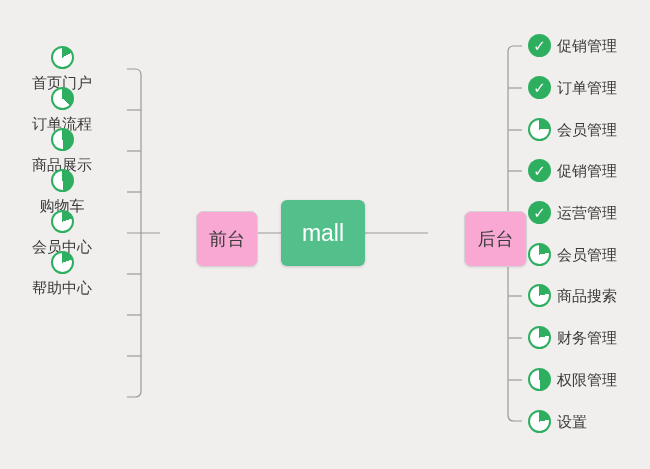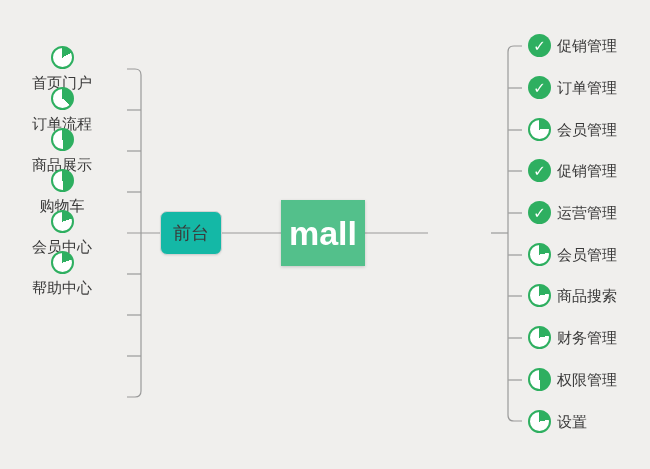--- a/index.html
+++ b/index.html
@@ -42,30 +42,30 @@
     line-height:1;
   }
 
   
   .node{
     position:absolute;display:flex;align-items:center;justify-content:center;
     box-sizing:border-box;
   }
   .node-root{
     left:281px;top:200px;width:84px;height:66px;
-    background:var(--green-node);border-radius:0;
-    color:#fff;font-size:34px;
+    background:var(--green-node);border-radius:6px;
+    color:#fff;font-size:23px;
     box-shadow:0 1px 3px rgba(0,0,0,0.18);
-    font-weight:bold;
   }
   .node-branch{
-    width:62px;height:44px;top:211px;
-    background:#14b8a6;border:1px solid var(--box-border);border-radius:7px;
+    width:62px;height:56px;top:211px;
+    background:#f9a8d4;border:1px solid var(--box-border);border-radius:7px;
     color:var(--text);font-size:18px;
     box-shadow:0 1px 2px rgba(0,0,0,0.07);
+    margin-left:36px;
   }
   .node-front{left:160px;}
   .node-back{left:428px;width:63px;}
 </style>
 </head>
 <body>
 
 <div class="canvas">
 
   <svg class="connectors" width="650" height="469" viewBox="0 0 650 469" fill="none" stroke="#9a9a9a" stroke-width="1.2">
@@ -122,20 +122,23 @@
     </div>
 
   <div class="node node-branch node-front">
     <span class="node-label">前台</span>
   </div>
 
   <div class="node node-root">
     <span class="node-label">mall</span>
   </div>
 
+  <div class="node node-branch node-back">
+    <span class="node-label">后台</span>
+  </div>
 
   <div class="list list-right">
       <div class="row">
       <span class="icon check">✓</span>
       <span class="label">促销管理</span>
     </div>
       <div class="row">
       <span class="icon check">✓</span>
       <span class="label">订单管理</span>
     </div>

